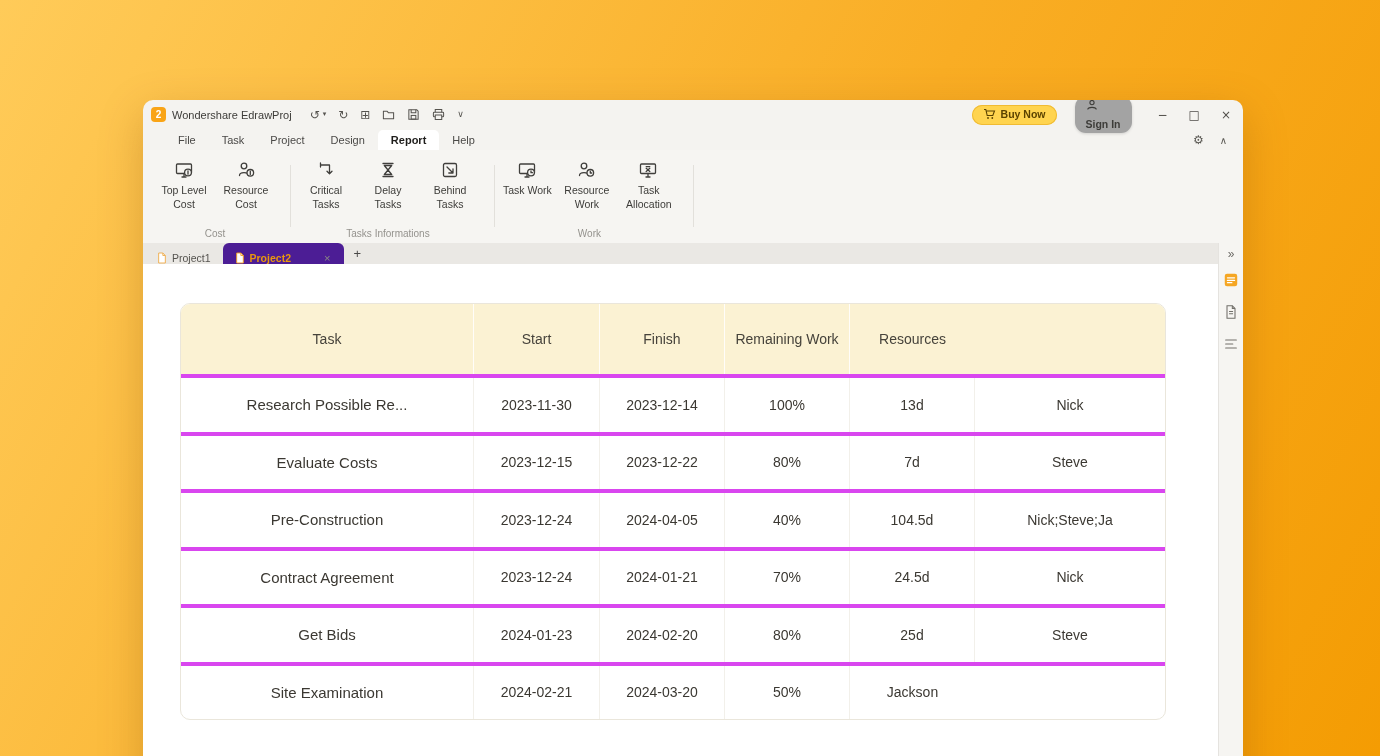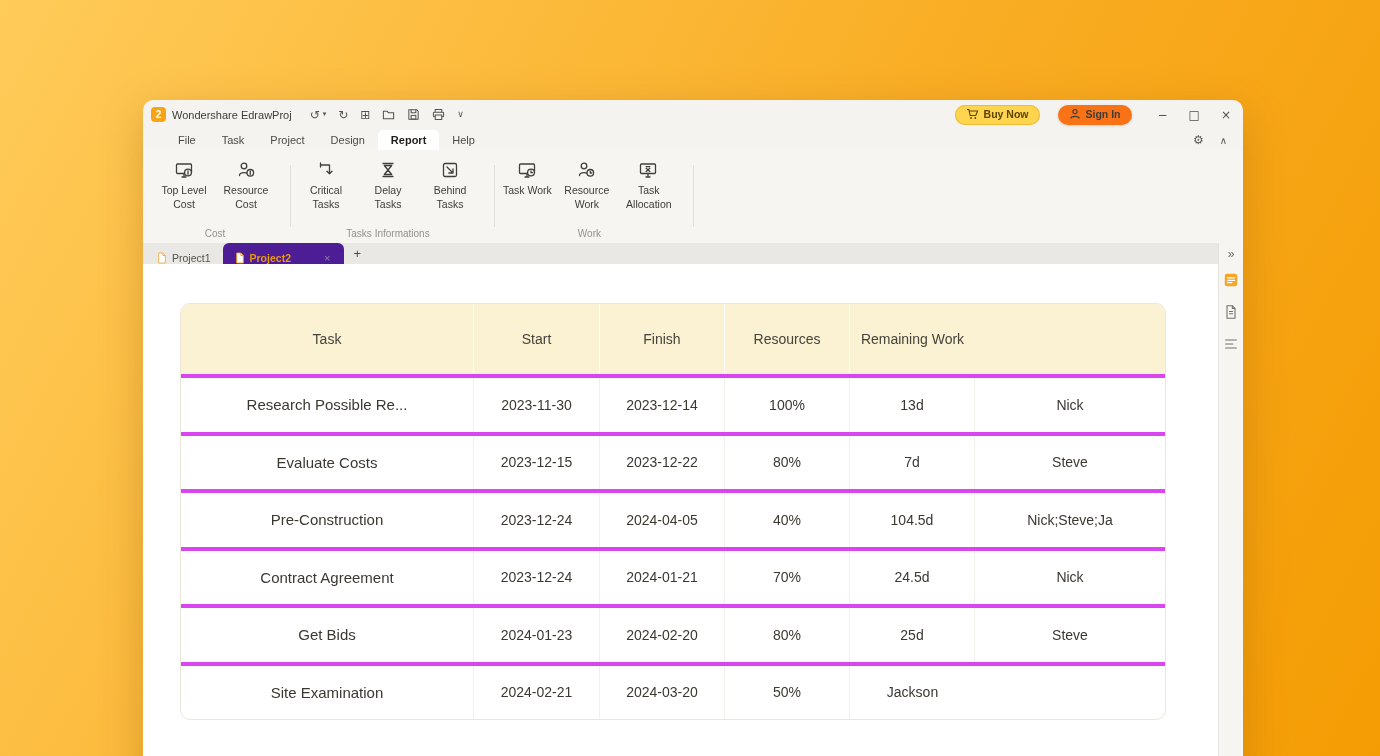--- a/index.html
+++ b/index.html
@@ -17,21 +17,21 @@
           font-weight:bold; display:flex; align-items:center; justify-content:center; flex:0 0 auto; }
   .app-title { font-size:11px; color:#3d3c39; margin-right:12px; white-space:nowrap; }
   .qat { display:flex; align-items:center; gap:12px; color:#55534f; }
   .qat .g { font-size:12px; line-height:1; font-family:"DejaVu Sans","Liberation Sans",sans-serif; cursor:default; }
   .qat .tiny { font-size:7px; margin-left:-9px; }
   .qat svg { width:13px; height:13px; fill:none; stroke:#55534f; stroke-width:1.1; display:block; }
   .tb-spacer { flex:1; }
   .pill { display:flex; gap:5px; border-radius:11px; padding:3px 11px;
           font-size:10.5px; font-weight:bold; white-space:nowrap; }
   .buy { background:#ffd44f; color:#5b4300; box-shadow:inset 0 0 0 1px #f0bb33; margin-right:12px; }
-  .signin { background:#f97316; color:#3d3c39; box-shadow:0 1px 3px rgba(0,0,0,.14); }
+  .signin { background:#a3a3a3; color:#3d3c39; box-shadow:0 1px 3px rgba(0,0,0,.14);flex-direction:column; }
   .winbtns { display:flex; align-items:center; gap:21px; margin-left:20px; color:#504e4a; font-size:12px;
              font-family:"DejaVu Sans","Liberation Sans",sans-serif; }
 
   
   .menubar { height:24px; flex:0 0 auto; display:flex; align-items:flex-end; padding:0 16px 0 22px; }
   .menu-item { font-size:11px; color:#4a4947; padding:4px 13px; border-radius:5px 5px 0 0; }
   .menu-item.active { background:#fff; font-weight:bold; color:#1f1e1c; }
   .menu-right { margin-left:auto; display:flex; align-items:center; gap:16px; color:#5a5853;
                 font-family:"DejaVu Sans","Liberation Sans",sans-serif; font-size:12px; padding-bottom:3px; }
   .menu-right .sm { font-size:10px; }
@@ -257,22 +257,22 @@
         <div class="newtab">+</div>
       </div>
 
       <div class="content">
         <div class="report-table">
 
           <div class="t-head">
             <div class="cell">Task</div>
             <div class="cell">Start</div>
             <div class="cell">Finish</div>
+            <div class="cell">Remaining Work</div>
             <div class="cell">Resources</div>
-            <div class="cell">Remaining Work</div>
           </div>
 
           <div class="t-row">
             <div class="cell task">Research Possible Re...</div>
             <div class="cell">2023-11-30</div>
             <div class="cell">2023-12-14</div>
             <div class="cell">100%</div>
             <div class="cell">13d</div>
             <div class="cell">Nick</div>
           </div>

